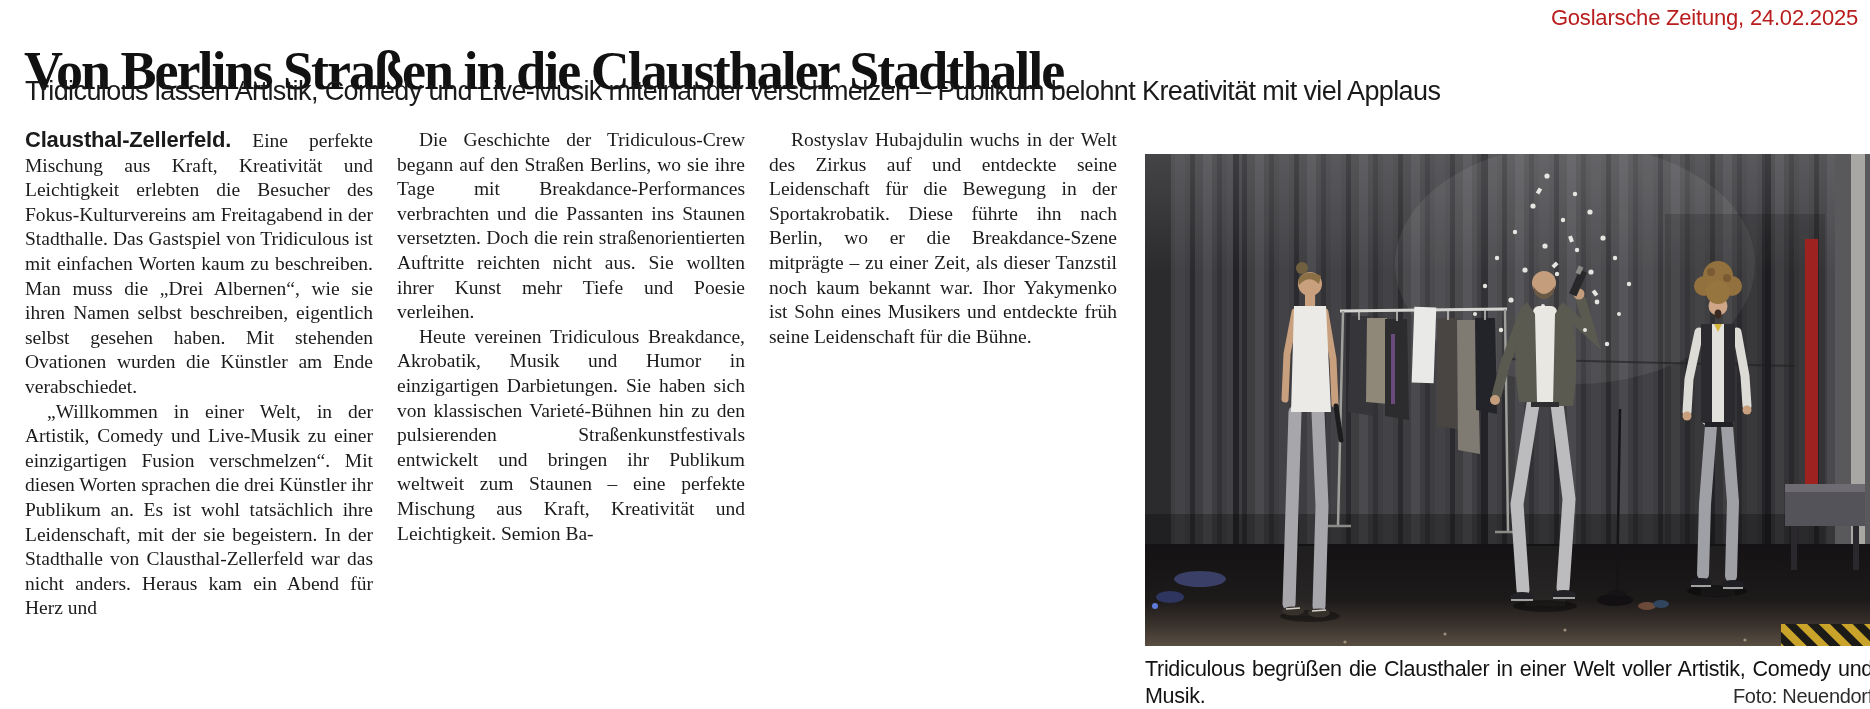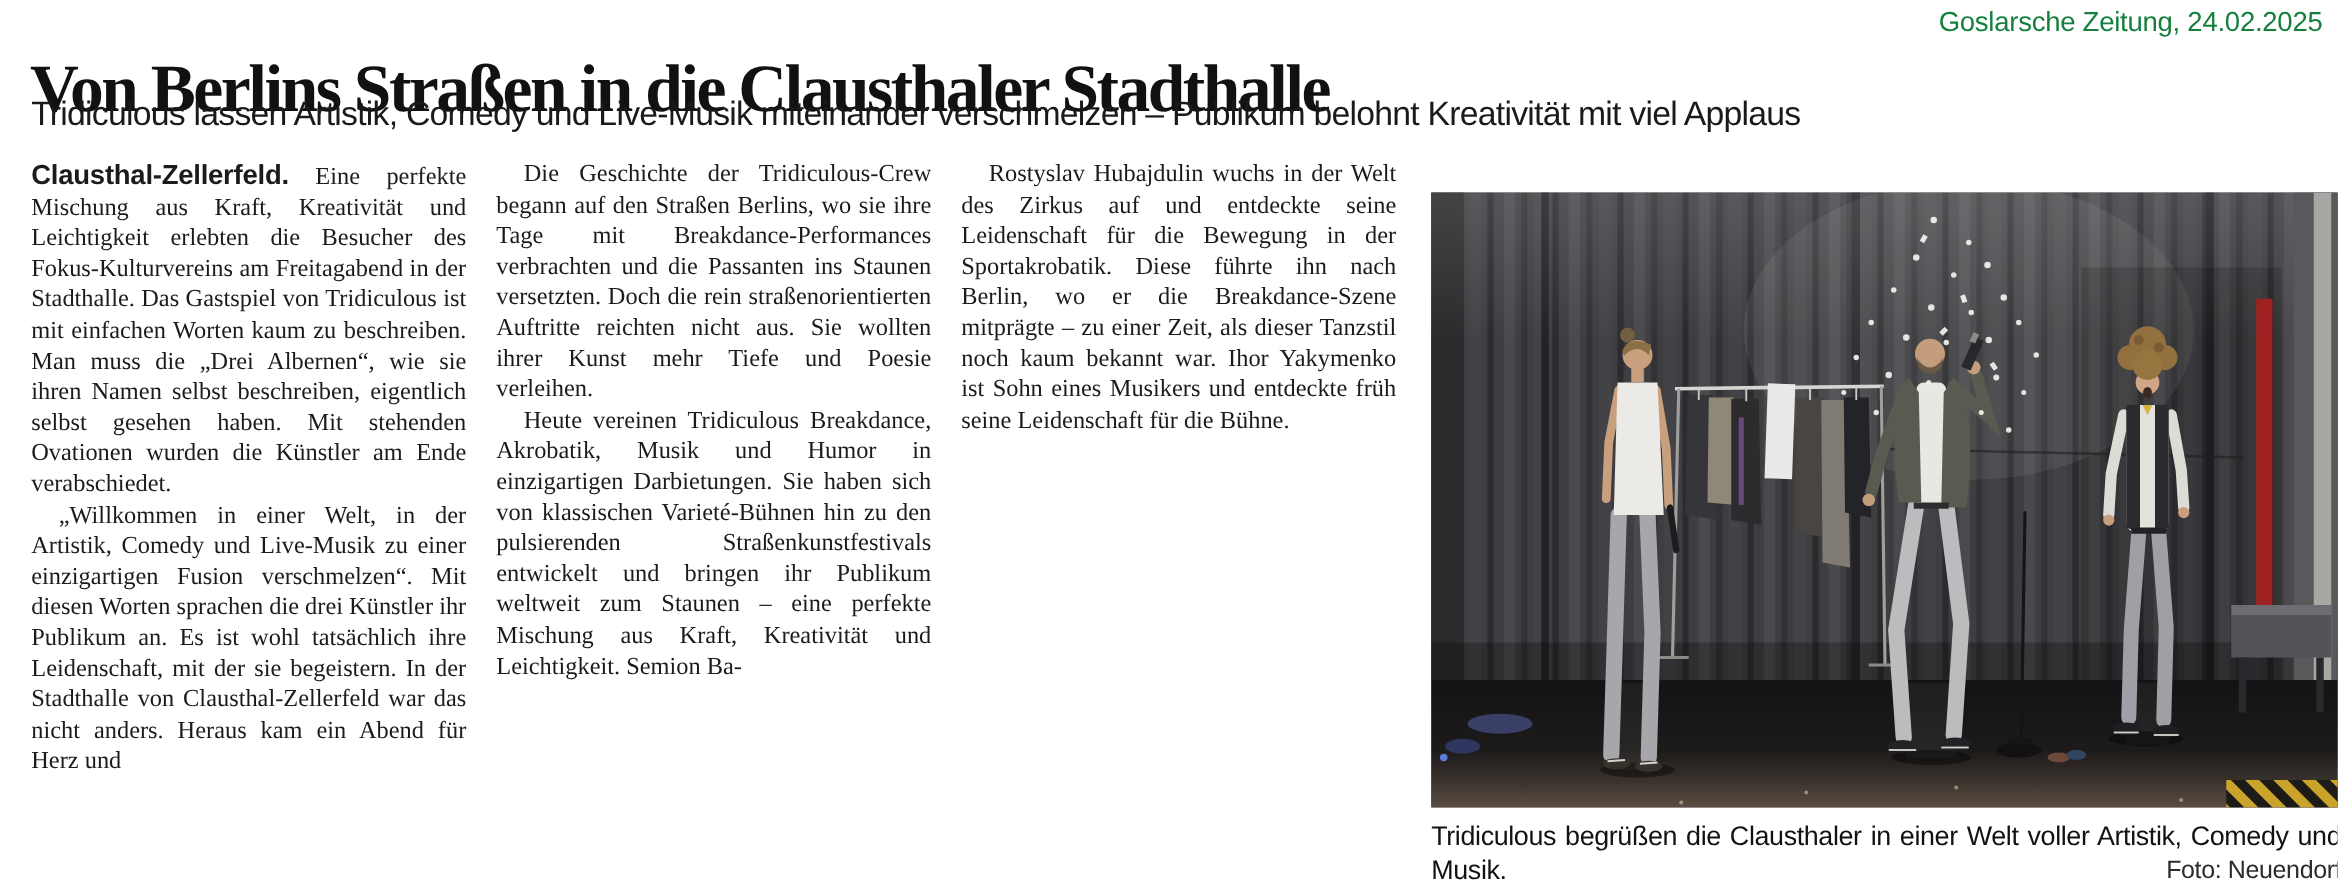--- a/index.html
+++ b/index.html
@@ -1,20 +1,20 @@
 <!DOCTYPE html>
 <html lang="de"><head>
 <meta charset="utf-8">
 <style>
   html,body{margin:0;padding:0;background:#ffffff;}
   body{width:1870px;height:709px;overflow:hidden;font-family:"Liberation Serif",serif;color:#1b1b1b;}
   .page{position:relative;width:1870px;height:709px;background:#fff;}
 
   .masthead{position:absolute;top:5px;right:12px;font-family:"Liberation Sans",sans-serif;
-            font-size:22px;letter-spacing:-0.2px;color:#15803d;}
+            font-size:22px;letter-spacing:-0.2px;color:#b91c1c;}
 
   .headline{position:absolute;top:4px;left:24px;width:1260px;white-space:nowrap;
             font-family:Liberation Serif, serif;font-weight:700;font-size:54px;
             letter-spacing:-2px;color:#111;}
 
   .subheadline{position:absolute;top:76px;left:25px;width:1500px;
             font-family:"Liberation Sans",sans-serif;font-size:27px;letter-spacing:-0.6px;color:#1a1a1a;}
 
   .content{position:absolute;top:128px;left:25px;display:flex;gap:24px;}
   .col{width:348px;font-size:19.5px;line-height:24.6px;text-align:justify;hyphens:none;}

